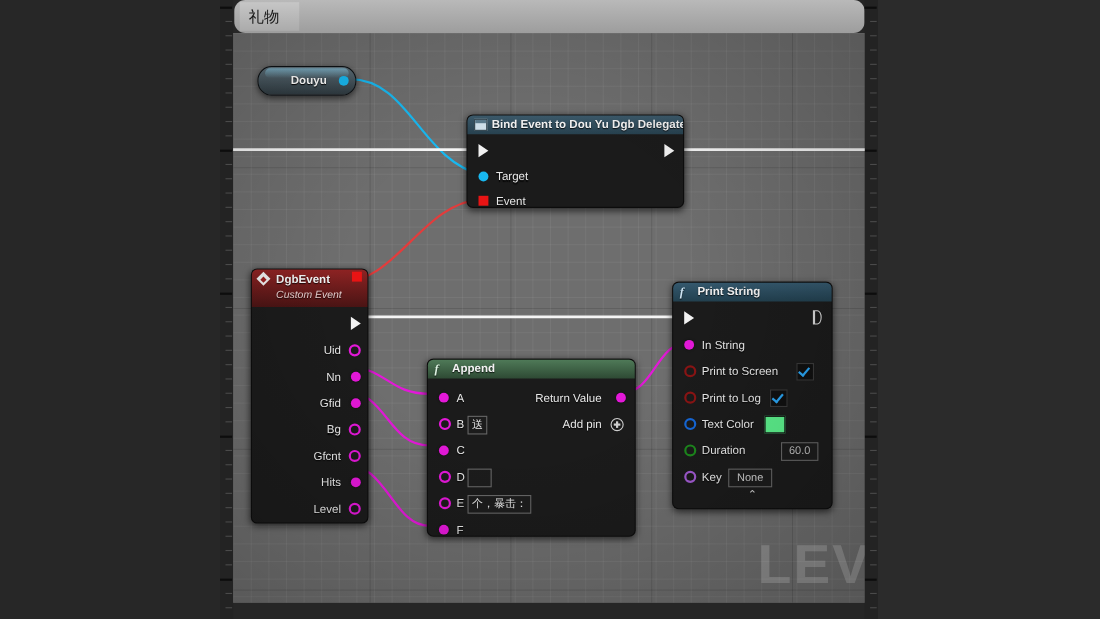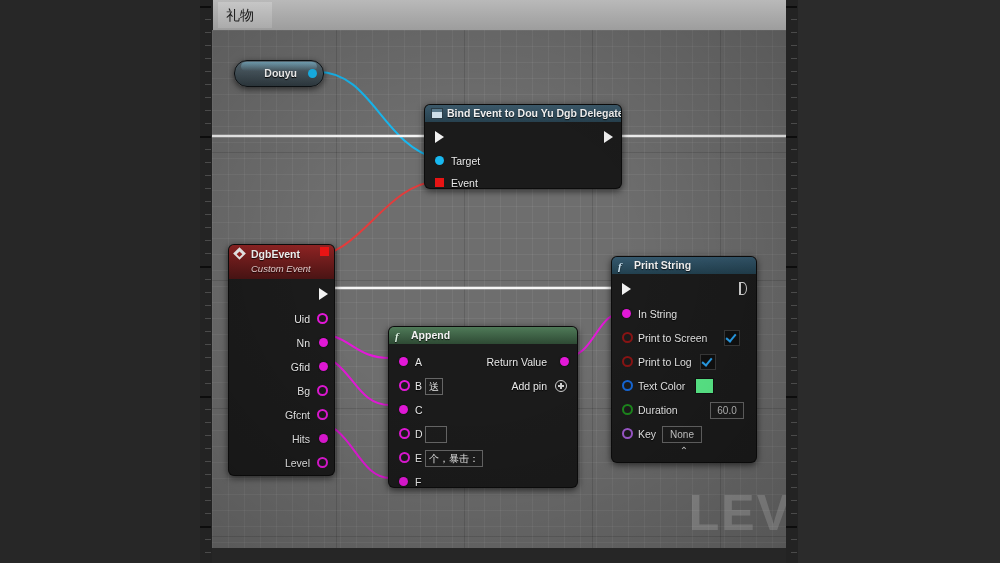--- a/index.html
+++ b/index.html
@@ -4,21 +4,21 @@
 <style>
   html,body{margin:0;padding:0;background:#262626;}
   body{width:1000px;height:563px;position:relative;overflow:hidden;
        font-family:"Liberation Sans","DejaVu Sans",sans-serif;
        -webkit-font-smoothing:antialiased;}
 
   
   #app{position:absolute;inset:0;background:#262626;}
 
   #tabbar{position:absolute;left:213px;top:0;width:573px;height:30px;
-          background:linear-gradient(#b9b9b9,#9d9d9d);}
+          background:linear-gradient(#b9b9b9,#9d9d9d);border-radius:10px;}
   #tabbar .tab{position:absolute;left:5px;top:2px;height:26px;line-height:26px;
           padding:0 18px 0 8px;color:#1a1a1a;font-size:14px;
           background:linear-gradient(#c6c6c6,#ababab);}
 
   
   .ruler-v{position:absolute;top:0;width:12px;height:563px;background:#232323;}
   .ruler-v.left{left:200px;}
   .ruler-v.right{left:786px;}
   .ruler-v i{position:absolute;right:1px;width:6px;height:1px;background:#4a4a4a;display:block;}
   .ruler-v i.big{width:11px;background:#0d0d0d;height:2px;}

